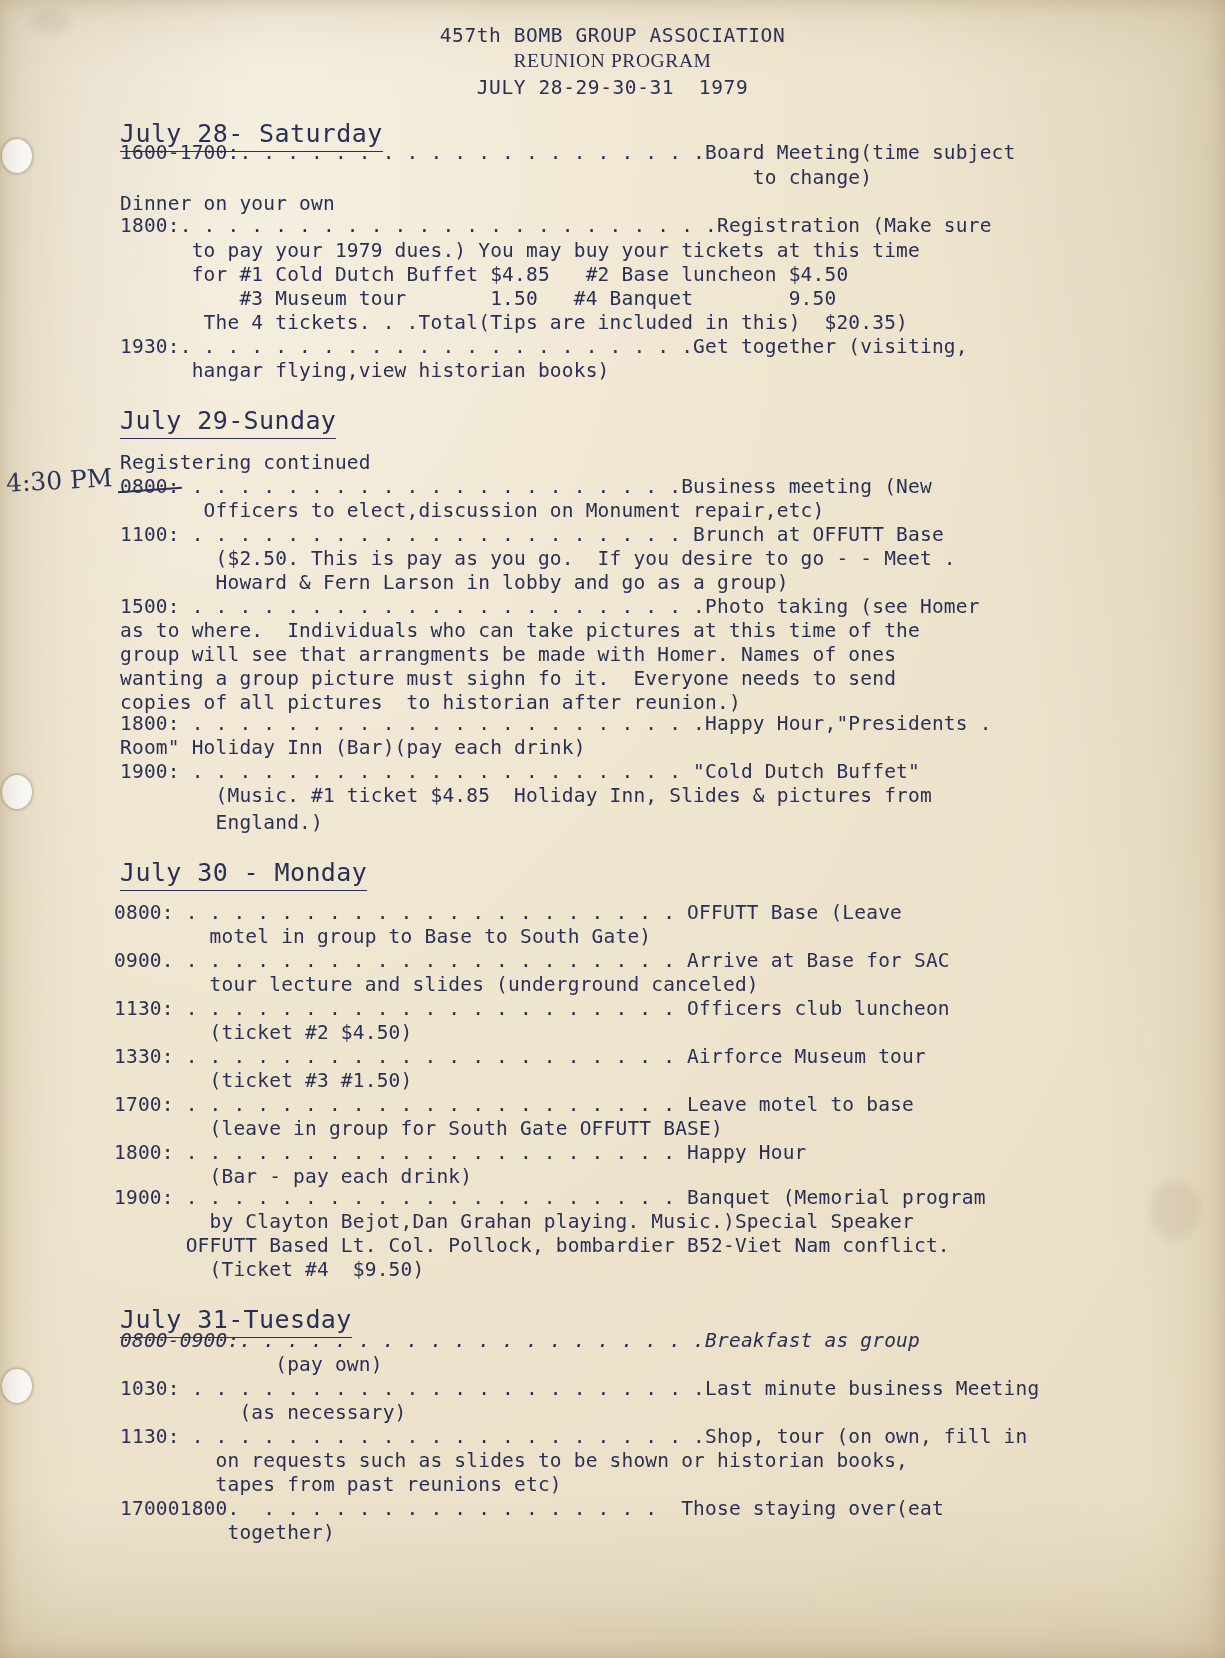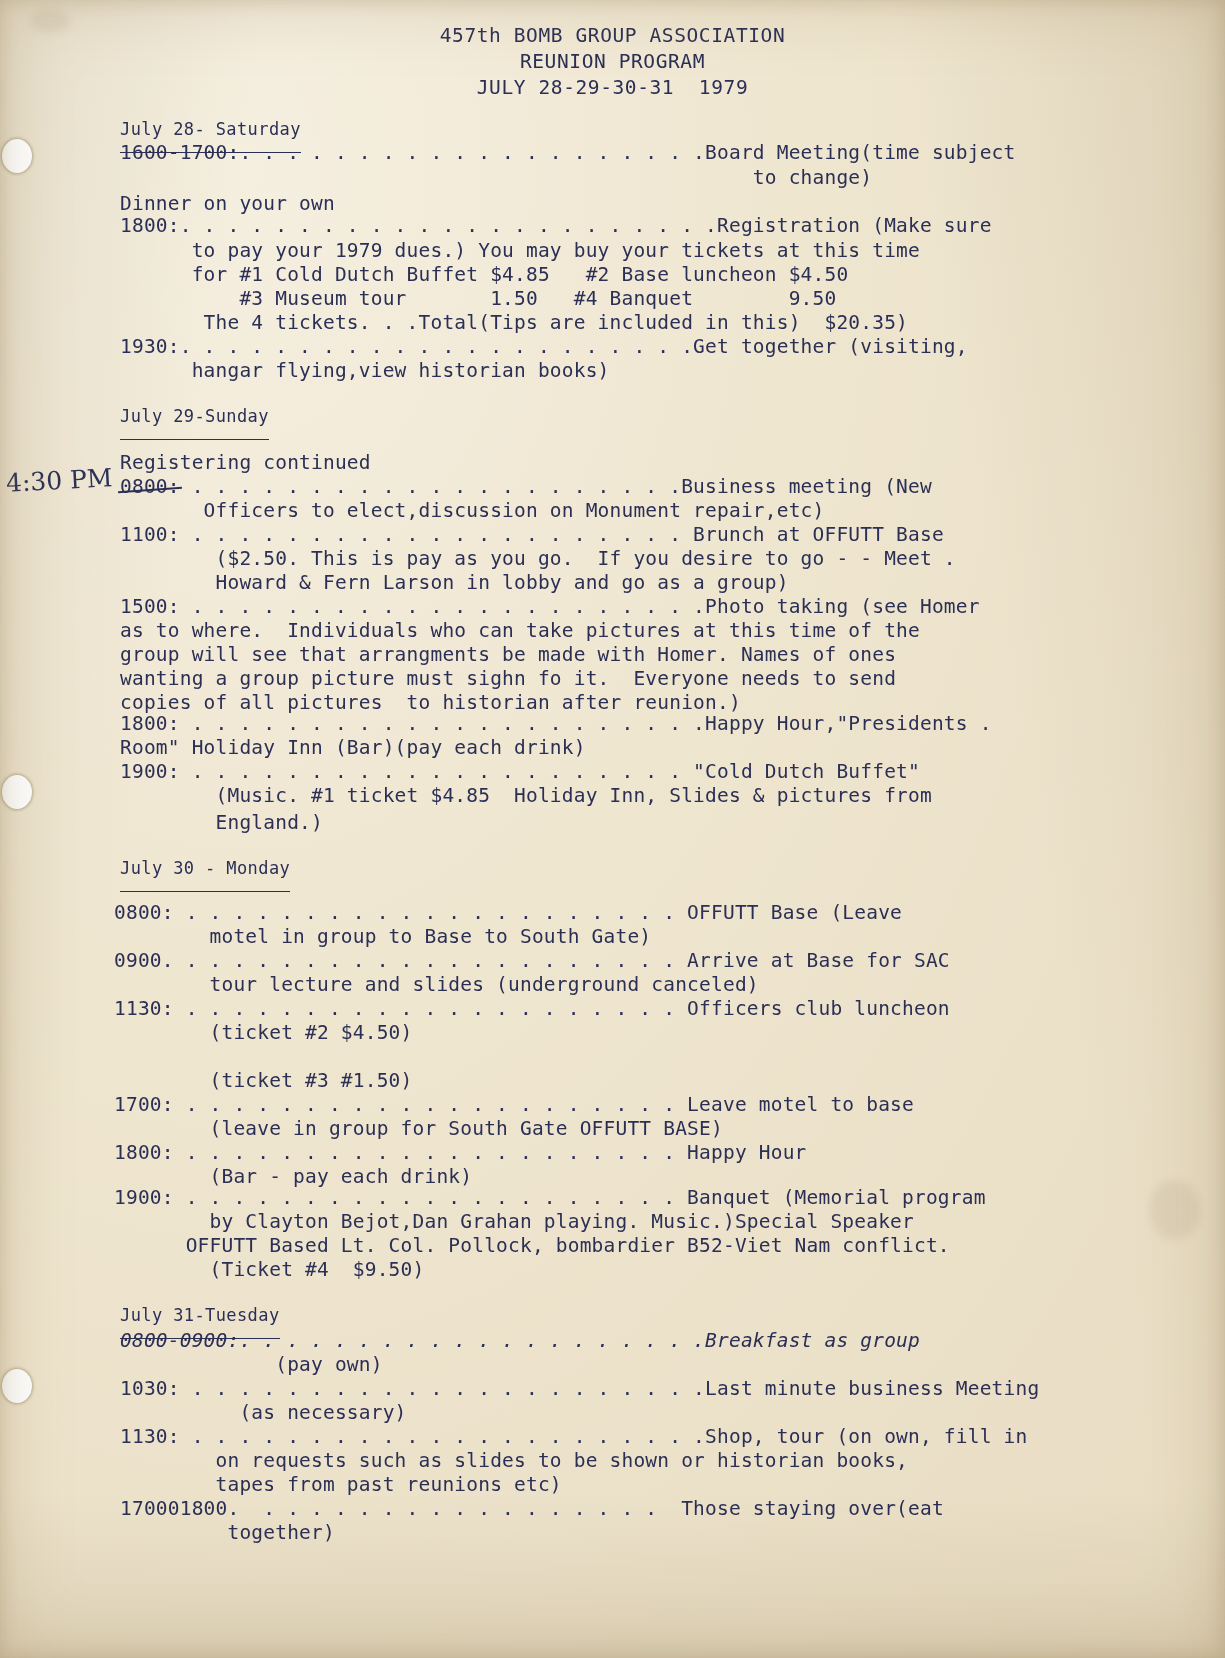--- a/index.html
+++ b/index.html
@@ -60,37 +60,37 @@
   .title {
     position: absolute;
     left: 0;
     width: 1225px;
     text-align: center;
     font-size: 19.5px;
     letter-spacing: 0.6px;
     white-space: pre;
   }
   .t1 { top: 24px; }
-  .t2 { top: 50px; }
+  .t2 { top: 50px; font-family: Liberation Serif, serif; }
   .t3 { top: 76px; }
 
   .line {
     position: absolute;
     white-space: pre;
     font-size: 19.5px;
     line-height: 20px;
     letter-spacing: 0.2px;
   }
   .day-head {
     position: absolute;
     white-space: pre;
-    font-size: 17px;
+    font-size: 25px;
     letter-spacing: 0.4px;
     border-bottom: 1.5px solid #2b2f55;
-    padding-bottom: 13px;
+    padding-bottom: 3px;
   }
   .handwrite {
     position: absolute;
     font-family: "DejaVu Serif", serif;
     font-size: 25px;
     color: #2c3258;
     transform: rotate(-3deg);
     white-space: pre;
   }
   .strike {
@@ -153,20 +153,21 @@
     <div class="line" style="left:120px; top:786px;">        (Music. #1 ticket $4.85  Holiday Inn, Slides &amp; pictures from</div>
     <div class="line" style="left:120px; top:813px;">        England.)</div>
 
     <div class="day-head" style="left:120px; top:858px;">July 30 - Monday</div>
     <div class="line" style="left:114px; top:903px;">0800: . . . . . . . . . . . . . . . . . . . . . OFFUTT Base (Leave</div>
     <div class="line" style="left:114px; top:927px;">        motel in group to Base to South Gate)</div>
     <div class="line" style="left:114px; top:951px;">0900. . . . . . . . . . . . . . . . . . . . . . Arrive at Base for SAC</div>
     <div class="line" style="left:114px; top:975px;">        tour lecture and slides (underground canceled)</div>
     <div class="line" style="left:114px; top:999px;">1130: . . . . . . . . . . . . . . . . . . . . . Officers club luncheon</div>
     <div class="line" style="left:114px; top:1023px;">        (ticket #2 $4.50)</div>
+    <div class="line" style="left:114px; top:1047px;">1330: . . . . . . . . . . . . . . . . . . . . . Airforce Museum tour</div>
     <div class="line" style="left:114px; top:1071px;">        (ticket #3 #1.50)</div>
     <div class="line" style="left:114px; top:1095px;">1700: . . . . . . . . . . . . . . . . . . . . . Leave motel to base</div>
     <div class="line" style="left:114px; top:1119px;">        (leave in group for South Gate OFFUTT BASE)</div>
     <div class="line" style="left:114px; top:1143px;">1800: . . . . . . . . . . . . . . . . . . . . . Happy Hour</div>
     <div class="line" style="left:114px; top:1167px;">        (Bar - pay each drink)</div>
     <div class="line" style="left:114px; top:1188px;">1900: . . . . . . . . . . . . . . . . . . . . . Banquet (Memorial program</div>
     <div class="line" style="left:114px; top:1212px;">        by Clayton Bejot,Dan Grahan playing. Music.)Special Speaker</div>
     <div class="line" style="left:114px; top:1236px;">      OFFUTT Based Lt. Col. Pollock, bombardier B52-Viet Nam conflict.</div>
     <div class="line" style="left:114px; top:1260px;">        (Ticket #4  $9.50)</div>
 

